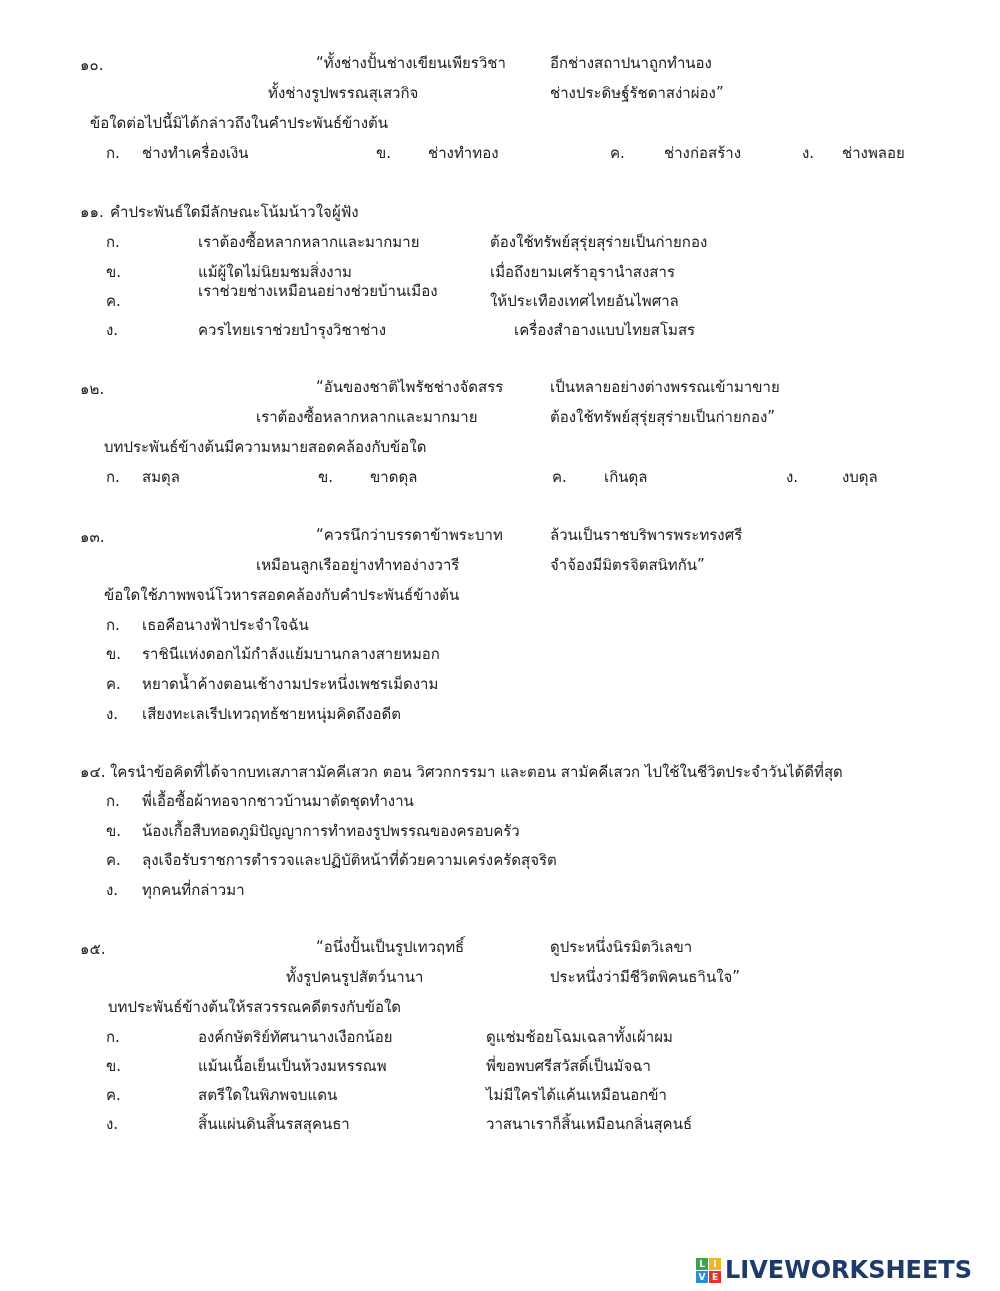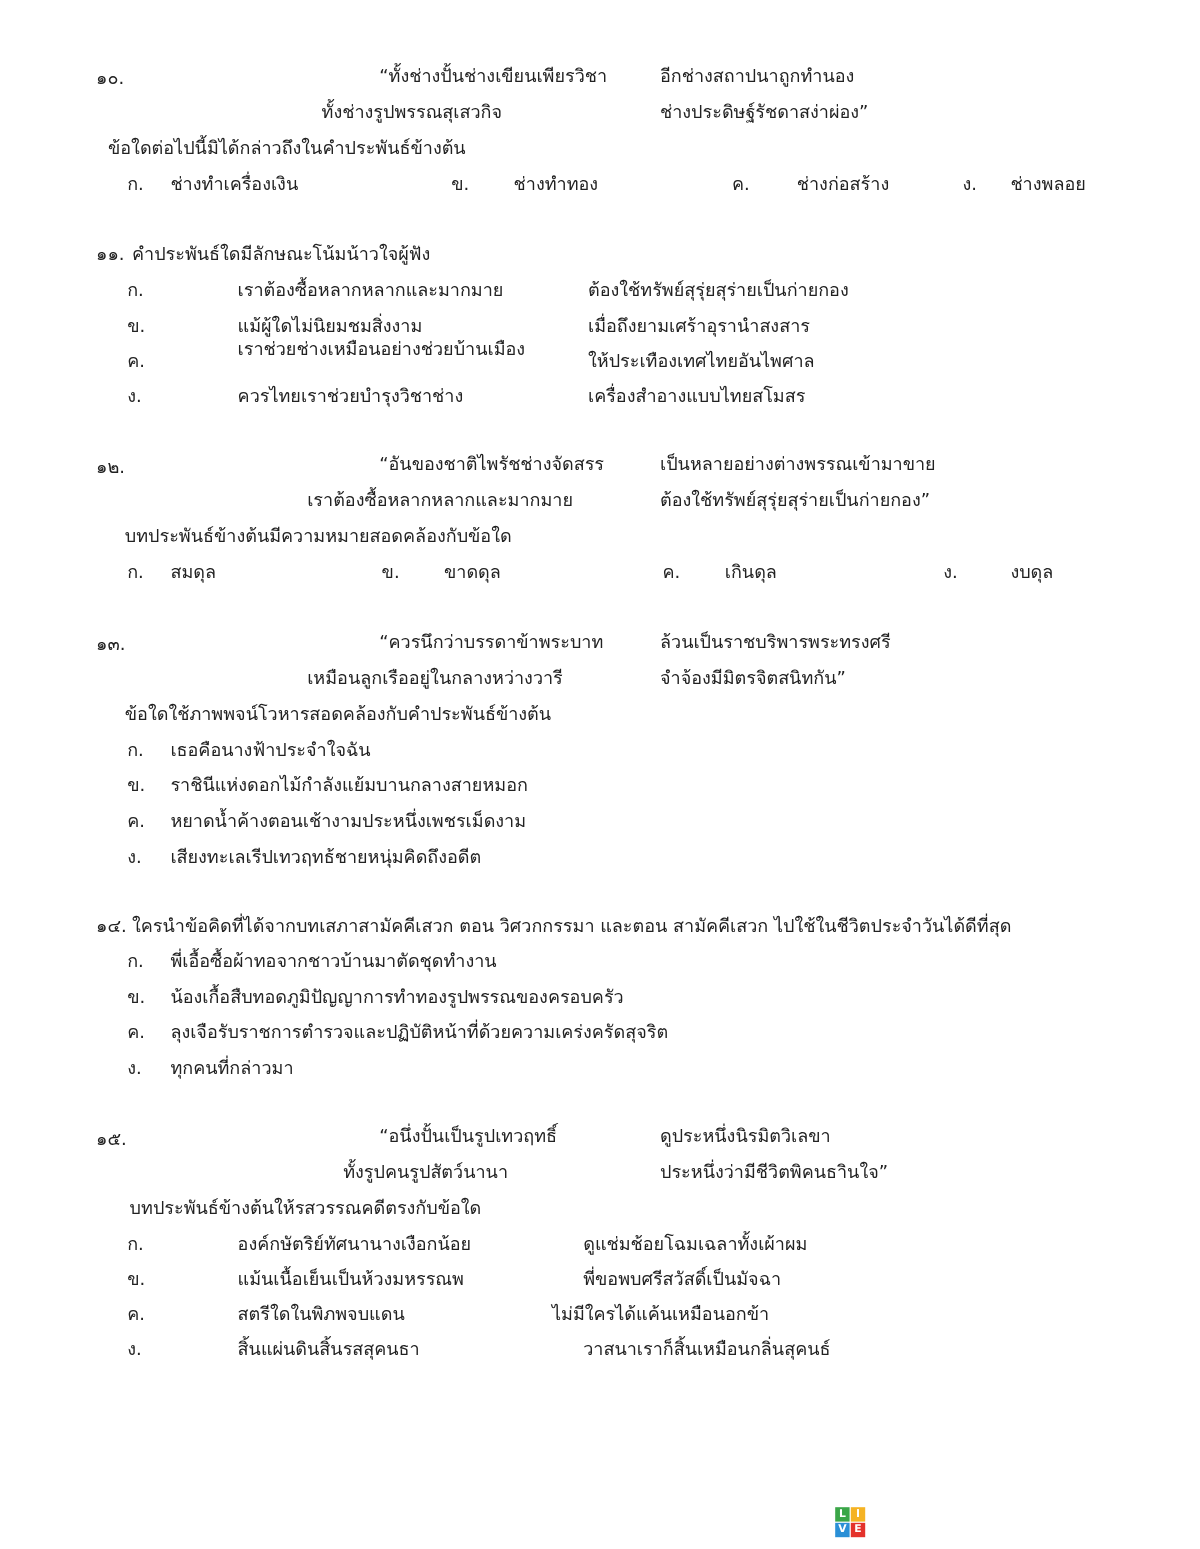--- a/index.html
+++ b/index.html
@@ -43,21 +43,21 @@
   <span class="abs" style="left:198px;top:232px">เราต้องซื้อหลากหลากและมากมาย</span>
   <span class="abs" style="left:490px;top:232px">ต้องใช้ทรัพย์สุรุ่ยสุร่ายเป็นก่ายกอง</span>
   <span class="abs" style="left:106px;top:262px">ข.</span>
   <span class="abs" style="left:198px;top:262px">แม้ผู้ใดไม่นิยมชมสิ่งงาม</span>
   <span class="abs" style="left:490px;top:262px">เมื่อถึงยามเศร้าอุรานำสงสาร</span>
   <span class="abs" style="left:106px;top:291px">ค.</span>
   <span class="abs" style="left:198px;top:281px">เราช่วยช่างเหมือนอย่างช่วยบ้านเมือง</span>
   <span class="abs" style="left:490px;top:291px">ให้ประเทืองเทศไทยอันไพศาล</span>
   <span class="abs" style="left:106px;top:320px">ง.</span>
   <span class="abs" style="left:198px;top:320px">ควรไทยเราช่วยบำรุงวิชาช่าง</span>
-  <span class="abs" style="left:490px;top:320px">เครื่องสำอางแบบไทยสโมสร</span>
+  <span class="abs" style="left:514px;top:320px">เครื่องสำอางแบบไทยสโมสร</span>
 </div>
 
 <div>
   <span class="abs" style="left:80px;top:379px">๑๒.</span>
   <span class="abs" style="left:316px;top:377px">“อันของชาติไพรัชช่างจัดสรร</span>
   <span class="abs" style="left:550px;top:377px">เป็นหลายอย่างต่างพรรณเข้ามาขาย</span>
   <span class="abs" style="left:256px;top:407px">เราต้องซื้อหลากหลากและมากมาย</span>
   <span class="abs" style="left:550px;top:407px">ต้องใช้ทรัพย์สุรุ่ยสุร่ายเป็นก่ายกอง”</span>
   <span class="abs" style="left:104px;top:437px">บทประพันธ์ข้างต้นมีความหมายสอดคล้องกับข้อใด</span>
   <span class="abs" style="left:106px;top:467px">ก.</span>
@@ -67,21 +67,21 @@
   <span class="abs" style="left:552px;top:467px">ค.</span>
   <span class="abs" style="left:604px;top:467px">เกินดุล</span>
   <span class="abs" style="left:786px;top:467px">ง.</span>
   <span class="abs" style="left:842px;top:467px">งบดุล</span>
 </div>
 
 <div>
   <span class="abs" style="left:80px;top:527px">๑๓.</span>
   <span class="abs" style="left:316px;top:525px">“ควรนึกว่าบรรดาข้าพระบาท</span>
   <span class="abs" style="left:550px;top:525px">ล้วนเป็นราชบริพารพระทรงศรี</span>
-  <span class="abs" style="left:256px;top:555px">เหมือนลูกเรืออยู่ในกลางหว่างวารี</span>
+  <span class="abs" style="left:256px;top:555px">เหมือนลูกเรืออยู่างทำทอง่างวารี</span>
   <span class="abs" style="left:550px;top:555px">จำจ้องมีมิตรจิตสนิทกัน”</span>
   <span class="abs" style="left:104px;top:585px">ข้อใดใช้ภาพพจน์โวหารสอดคล้องกับคำประพันธ์ข้างต้น</span>
   <span class="abs" style="left:106px;top:615px">ก.</span>
   <span class="abs" style="left:142px;top:615px">เธอคือนางฟ้าประจำใจฉัน</span>
   <span class="abs" style="left:106px;top:644px">ข.</span>
   <span class="abs" style="left:142px;top:644px">ราชินีแห่งดอกไม้กำลังแย้มบานกลางสายหมอก</span>
   <span class="abs" style="left:106px;top:674px">ค.</span>
   <span class="abs" style="left:142px;top:674px">หยาดน้ำค้างตอนเช้างามประหนึ่งเพชรเม็ดงาม</span>
   <span class="abs" style="left:106px;top:704px">ง.</span>
   <span class="abs" style="left:142px;top:704px">เสียงทะเลเรีปเทวฤทธ้ชายหนุ่มคิดถึงอดีต</span>
@@ -108,26 +108,27 @@
   <span class="abs" style="left:550px;top:967px">ประหนึ่งว่ามีชีวิตพิคนธาินใจ”</span>
   <span class="abs" style="left:108px;top:997px">บทประพันธ์ข้างต้นให้รสวรรณคดีตรงกับข้อใด</span>
   <span class="abs" style="left:106px;top:1027px">ก.</span>
   <span class="abs" style="left:198px;top:1027px">องค์กษัตริย์ทัศนานางเงือกน้อย</span>
   <span class="abs" style="left:486px;top:1027px">ดูแช่มช้อยโฉมเฉลาทั้งเผ้าผม</span>
   <span class="abs" style="left:106px;top:1056px">ข.</span>
   <span class="abs" style="left:198px;top:1056px">แม้นเนื้อเย็นเป็นห้วงมหรรณพ</span>
   <span class="abs" style="left:486px;top:1056px">พี่ขอพบศรีสวัสดิ์เป็นมัจฉา</span>
   <span class="abs" style="left:106px;top:1085px">ค.</span>
   <span class="abs" style="left:198px;top:1085px">สตรีใดในพิภพจบแดน</span>
-  <span class="abs" style="left:460px;top:1085px">ไม่มีใครได้แค้นเหมือนอกข้า</span>
+  <span class="abs" style="left:486px;top:1085px">ไม่มีใครได้แค้นเหมือนอกข้า</span>
   <span class="abs" style="left:106px;top:1114px">ง.</span>
   <span class="abs" style="left:198px;top:1114px">สิ้นแผ่นดินสิ้นรสสุคนธา</span>
   <span class="abs" style="left:486px;top:1114px">วาสนาเราก็สิ้นเหมือนกลิ่นสุคนธ์</span>
 </div>
 
 <div class="logo">
   <div class="logo-grid">
     <span style="background:#3aa648">L</span>
     <span style="background:#f5b324">I</span>
     <span style="background:#2a8fd6">V</span>
     <span style="background:#e4322b">E</span>
   </div>
+  <span class="logo-text">LIVEWORKSHEETS</span>
 </div>
 
 </body></html>

